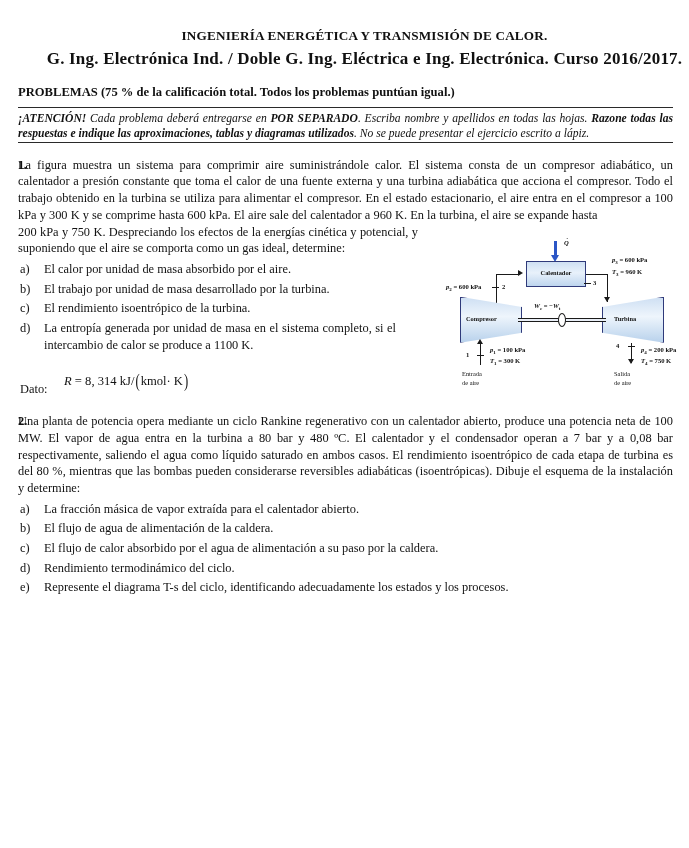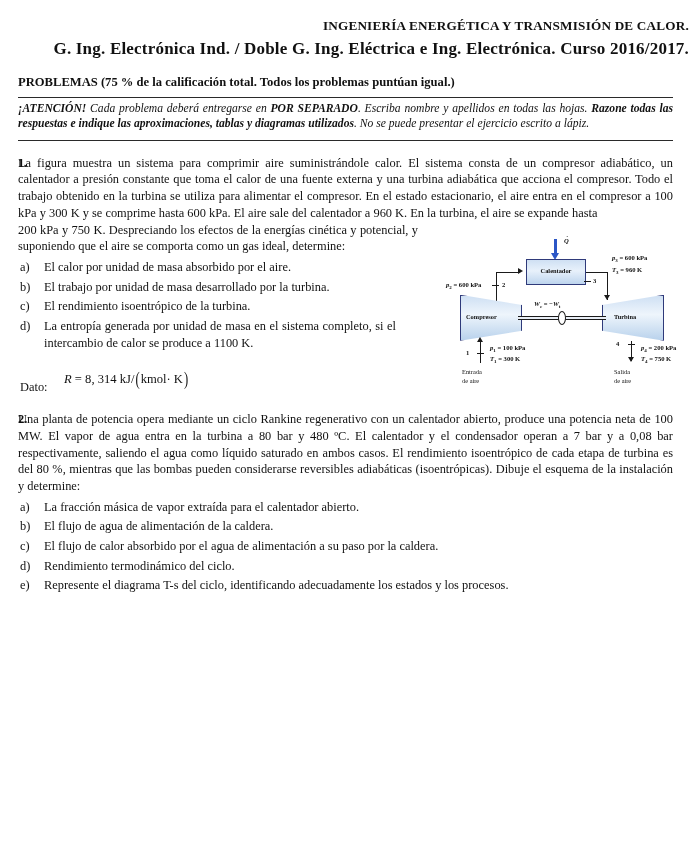--- a/index.html
+++ b/index.html
@@ -18,22 +18,22 @@
   .page {
     position: relative;
     width: 689px;
     height: 848px;
     padding: 0;
     box-sizing: border-box;
   }
 
   
   .header {
-    text-align: right;
-    margin-top: 18px;
+    text-align: center;
+    margin-top: 28px;
     padding-left: 40px;
   }
   .header .line {
     font-weight: bold;
     letter-spacing: 0.2px;
   }
   .hline1 {
     font-size: 13.2px;
     margin-bottom: 5px;
   }
@@ -55,21 +55,21 @@
     font-weight: bold;
     font-size: 12.6px;
     margin: 16px 0 7px 18px;
   }
 
   
   .atencion {
     margin: 0 16px 0 18px;
     border-top: 1.6px solid #2a2a2a;
     border-bottom: 1.6px solid #2a2a2a;
-    padding: 3px 0 8px 0;
+    padding: 3px 0 0 0;
     font-style: italic;
     font-size: 11.6px;
     line-height: 1.33;
     text-align: justify;
   }
   .atencion b { font-style: italic; font-weight: bold; }
 
   
   .problem {
     position: relative;

